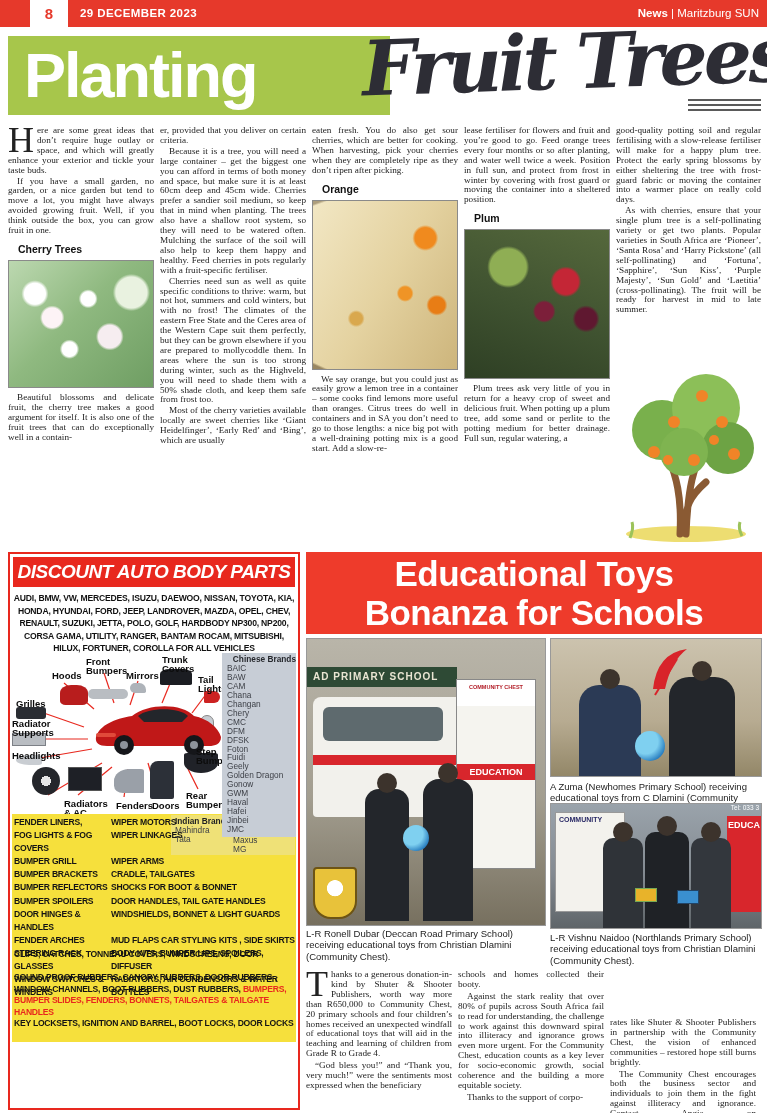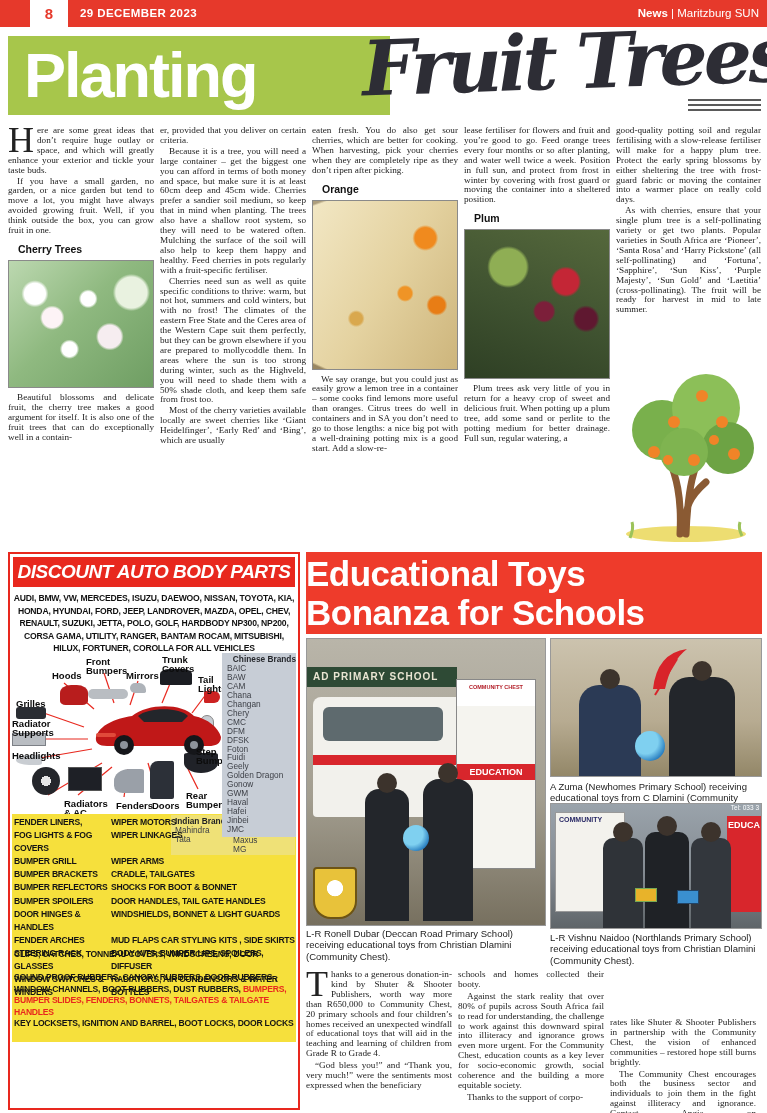--- a/index.html
+++ b/index.html
@@ -81,21 +81,21 @@
                 letter-spacing:-.25px; color:#141414; }
   .parts-row { display:flex; line-height:13.1px; }
   .parts-row .pl { width:97px; }
   .parts-row .pr { width:185px; }
   .full-lines { position:absolute; left:2px; top:135px; width:280px; font:bold 8.6px "Liberation Sans", sans-serif;
                 letter-spacing:-.25px; color:#141414; line-height:11.5px; }
   .red-txt { color:#e8281e; }
 
   
   .edu { position:absolute; left:306px; top:552px; width:456px; height:561px; }
-  .edu-banner { width:456px; height:82px; background:#ee3b2b; text-align:left; padding-top:2px; }
+  .edu-banner { width:456px; height:82px; background:#ee3b2b; text-align:center; padding-top:2px; }
   .edu-banner div { color:#fff; font:800 35px "Liberation Sans", sans-serif; line-height:39px; letter-spacing:-.5px; }
   .edu-photo { position:absolute; overflow:hidden; border:1px solid #999; }
   .caption { position:absolute; font:9.5px "Liberation Sans", sans-serif; color:#222; line-height:11.4px; text-align:left; }
   .edu-col { position:absolute; top:418px; width:146px; font-size:9.2px; line-height:9.9px; color:#1c1c1c; text-align:justify; }
   .edu-col p { margin-bottom:2px; }
 
   
   .p-main { left:0; top:86px; width:240px; height:288px;
             background:linear-gradient(#b9b5a9 0%, #a39e90 55%, #77705f 100%); }
   .p-main .sign { position:absolute; left:0; top:28px; width:150px; height:20px; background:#2e4a35; color:#e9e5d2;

